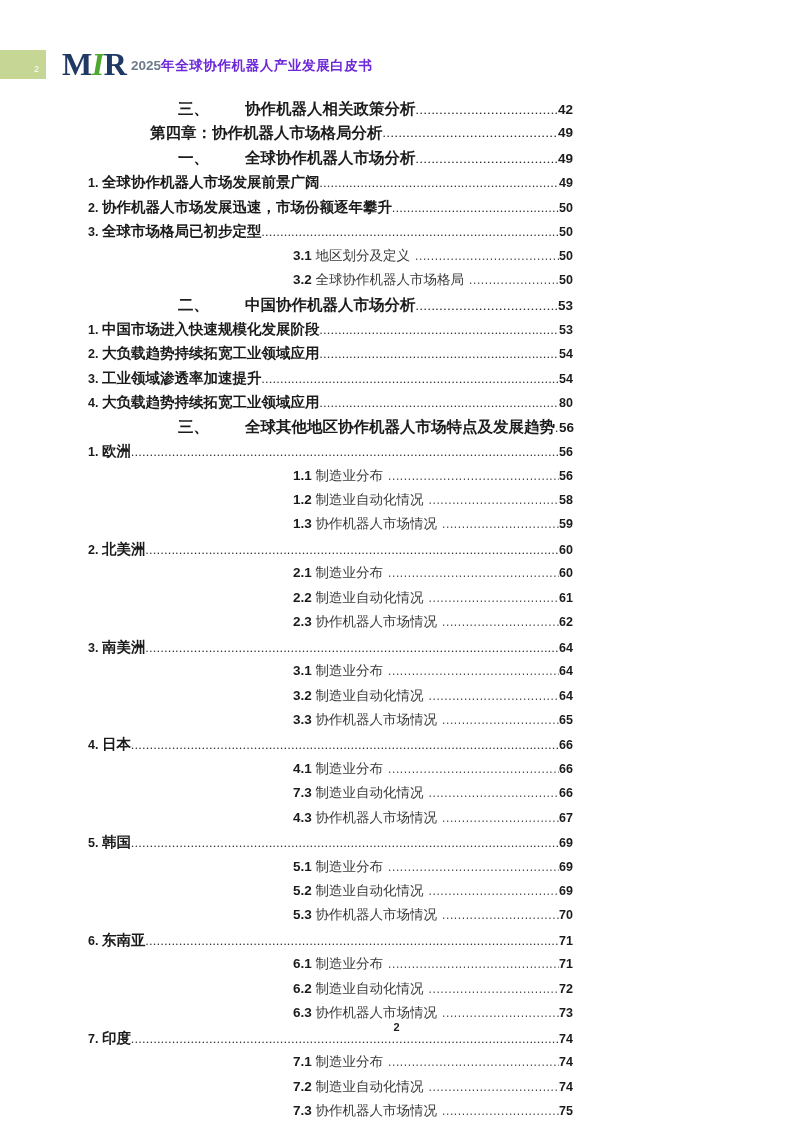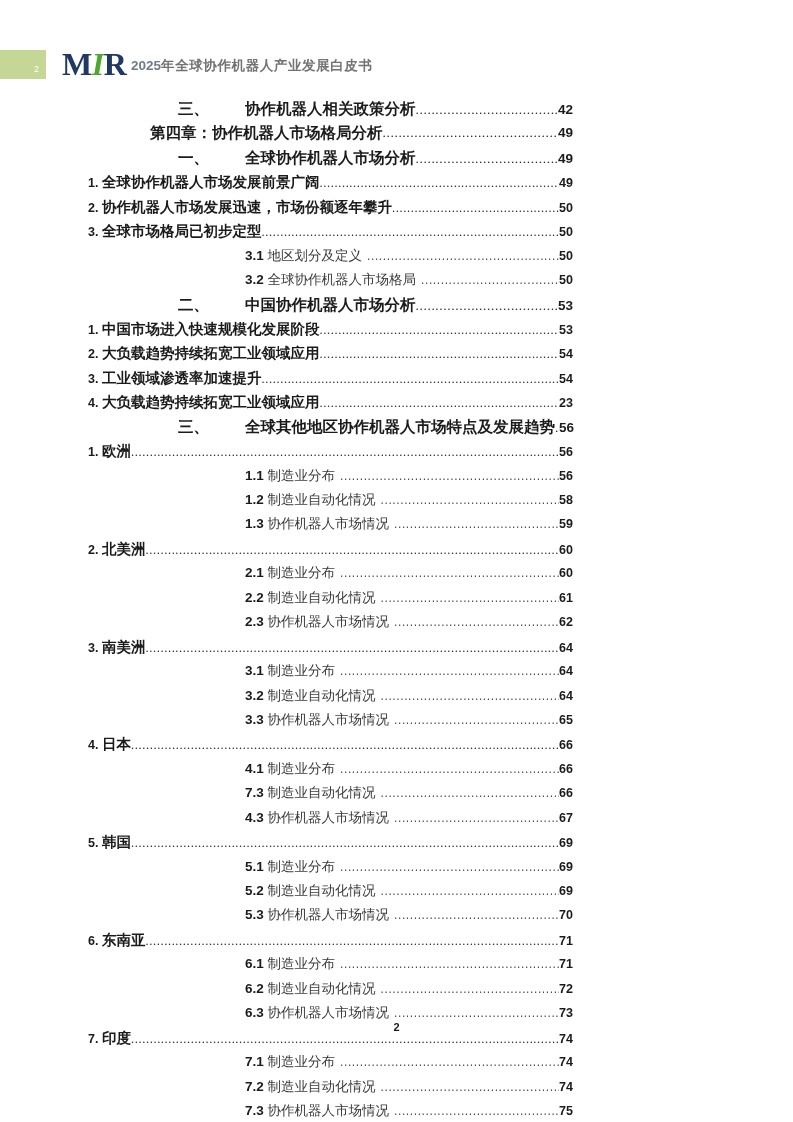--- a/index.html
+++ b/index.html
@@ -61,21 +61,21 @@
     left: 131px;
     top: 0px;
     height: 29px;
     line-height: 31px;
     white-space: nowrap;
     font-family: "Liberation Sans", "DejaVu Sans", sans-serif;
     font-size: 13.5px;
     font-weight: bold;
   }
   .header-title .year { color: #6e7b8b; letter-spacing: 0px; }
-  .header-title .cn   { color: #737373; letter-spacing: 0.6px; }
+  .header-title .cn   { color: #6d28d9; letter-spacing: 0.6px; }
 
   
   .toc {
     position: absolute;
     left: 0;
     top: 97px;
     width: 696px;
   }
   .toc-line {
     display: flex;
@@ -145,20 +145,21 @@
   .lvl-2 .pg { font-family: "Liberation Sans","DejaVu Sans",sans-serif; font-size: 12.5px; font-weight: bold; }
 
   
   .lvl-3 {
     padding-left: 245px;
     padding-right: 123px;
     font-family: "Liberation Sans", "DejaVu Sans", sans-serif;
     font-size: 13.5px;
     font-weight: normal;
     color: #3a3a3a;
+    margin-left: 48px;
   }
   .lvl-3 .num { font-weight: bold; color: #1b1b1b; }
   .lvl-3 .dots::before { font-size: 12px; color: #4a4a4a; }
   .lvl-3 .pg { font-weight: bold; font-size: 12.5px; color: #1b1b1b; }
   .lvl-3 .gap { display: inline-block; width: 5px; }
 
   
   .footer-pagenum {
     position: absolute;
     left: 0;
@@ -241,21 +242,21 @@
         <span class="pg">54</span>
       </div>
       <div class="toc-line lvl-2">
         <span class="lbl"><span class="num">3.</span> <span class="txt">工业领域渗透率加速提升</span></span>
         <span class="dots"></span>
         <span class="pg">54</span>
       </div>
       <div class="toc-line lvl-2">
         <span class="lbl"><span class="num">4.</span> <span class="txt">大负载趋势持续拓宽工业领域应用</span></span>
         <span class="dots"></span>
-        <span class="pg">23</span>
+        <span class="pg">80</span>
       </div>
       <div class="toc-line lvl-1">
         <span class="lbl"><span class="num">三、</span><span class="txt">全球其他地区协作机器人市场特点及发展趋势</span></span>
         <span class="dots"></span>
         <span class="pg">56</span>
       </div>
       <div class="toc-line lvl-2">
         <span class="lbl"><span class="num">1.</span> <span class="txt">欧洲</span></span>
         <span class="dots"></span>
         <span class="pg">56</span>

